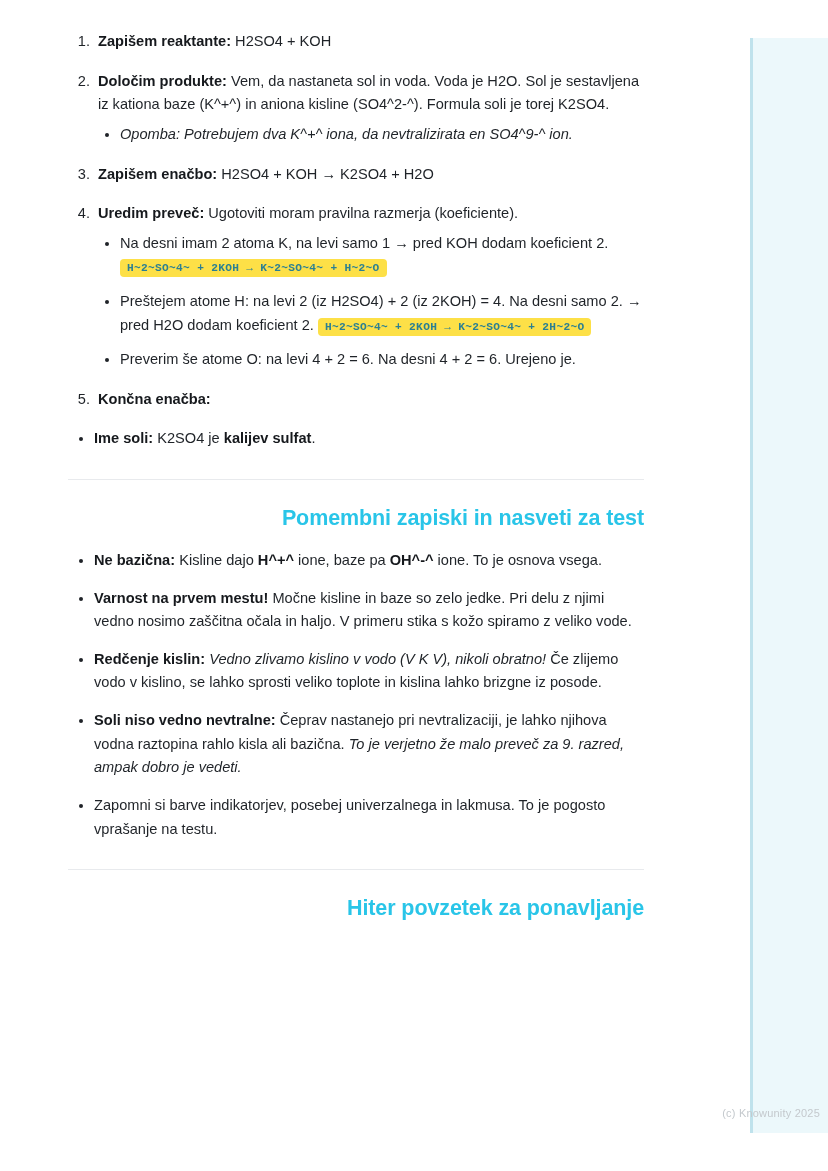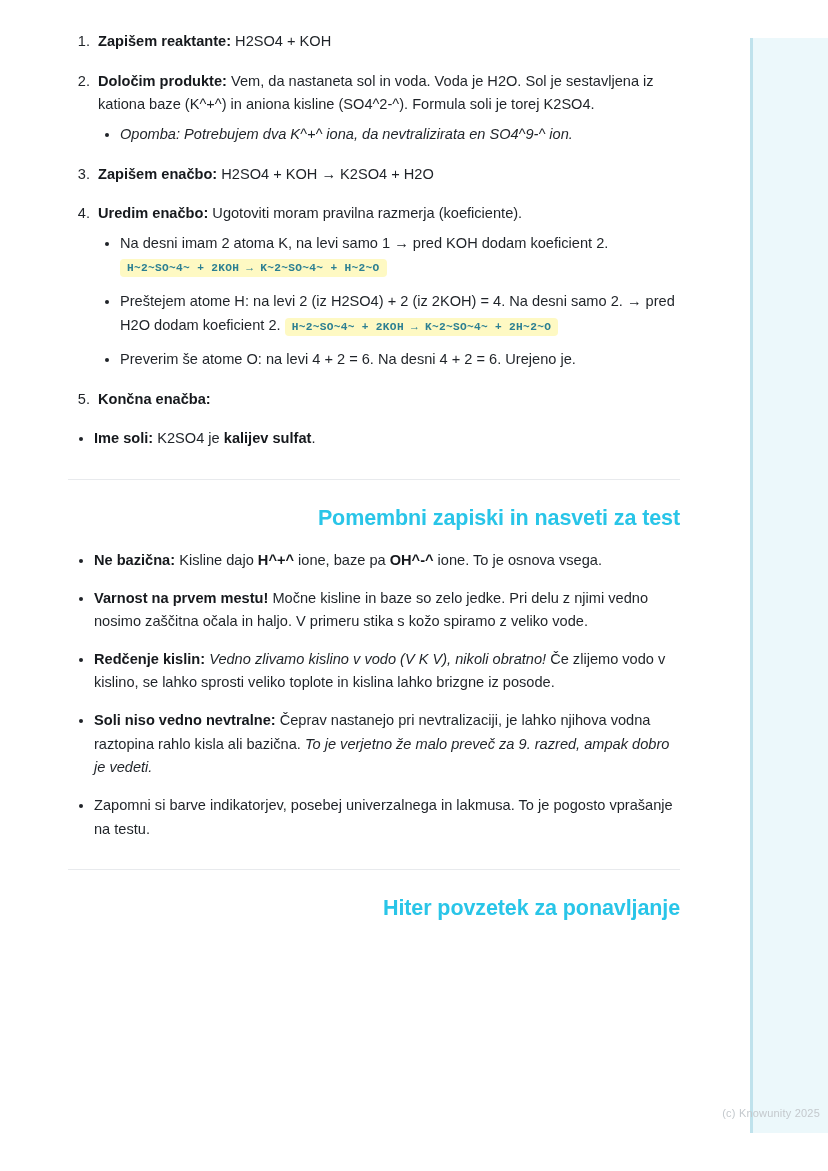--- a/index.html
+++ b/index.html
@@ -29,21 +29,21 @@
     box-sizing: border-box;
   }
 
   .page {
     position: absolute;
     left: 0;
     top: 0;
     width: 750px;
     height: 1171px;
     box-sizing: border-box;
-    padding: 30px 70px 0 68px;
+    padding: 30px 106px 0 68px;
   }
 
   ol.steps {
     margin: 0;
     padding: 0 0 0 26px;
     list-style-type: decimal;
     font-size: 14.6px;
     line-height: 1.62;
   }
   ol.steps > li {
@@ -73,21 +73,21 @@
   }
   ul.flat > li { margin: 0 0 14px 0; }
   ul.flat > li:last-child { margin-bottom: 0; }
 
   b, strong { font-weight: 700; color: #16191d; }
   i, em { font-style: italic; }
 
   code {
     font-family: "Liberation Mono", "DejaVu Sans Mono", monospace;
     font-size: 11.2px;
-    background: #fef9c3;
+    background: #fde047;
     color: #2b7f92;
     padding: 3px 7px;
     border-radius: 4px;
     letter-spacing: 0.3px;
     white-space: normal;
     line-height: 2.0;
     font-weight: 700;
     margin-top: 48px;
   }
 
@@ -158,21 +158,21 @@
           <i>Opomba: Potrebujem dva K^+^ iona, da nevtralizirata en SO4^9-^ ion.</i>
         </li>
       </ul>
     </li>
 
     <li>
       <b>Zapišem enačbo:</b><span> H2SO4 + KOH → K2SO4 + H2O</span>
     </li>
 
     <li>
-      <b>Uredim enačbo:</b><span> Ugotoviti moram pravilna razmerja (koeficiente).</span>
+      <b>Uredim preveč:</b><span> Ugotoviti moram pravilna razmerja (koeficiente).</span>
       <ul class="sub">
         <li>
           <span>Na desni imam 2 atoma K, na levi samo 1 → pred KOH dodam koeficient 2. </span><code>H~2~SO~4~ + 2KOH → K~2~SO~4~ + H~2~O</code>
         </li>
         <li>
           <span>Preštejem atome H: na levi 2 (iz H2SO4) + 2 (iz 2KOH) = 4. Na desni samo 2. → pred H2O dodam koeficient 2. </span><code>H~2~SO~4~ + 2KOH → K~2~SO~4~ + 2H~2~O</code>
         </li>
         <li>
           <span>Preverim še atome O: na levi 4 + 2 = 6. Na desni 4 + 2 = 6. Urejeno je.</span>
         </li>

